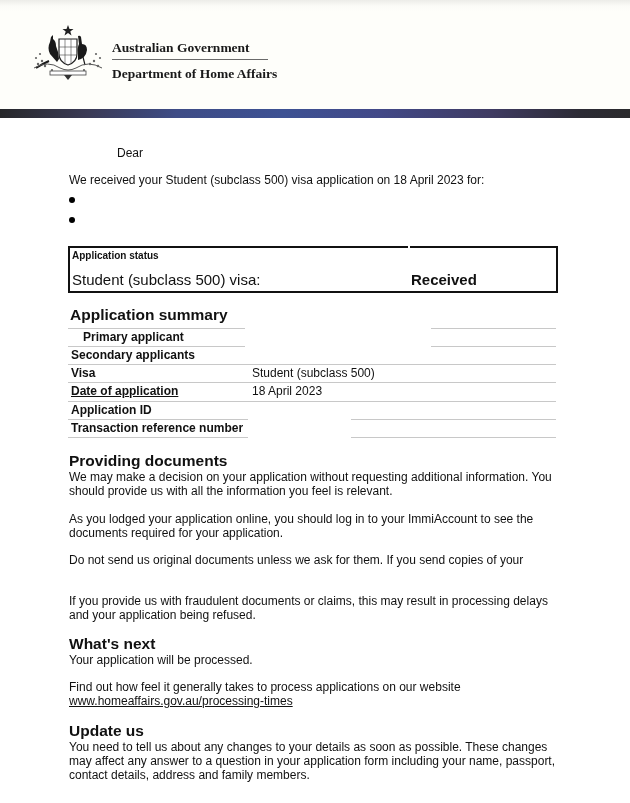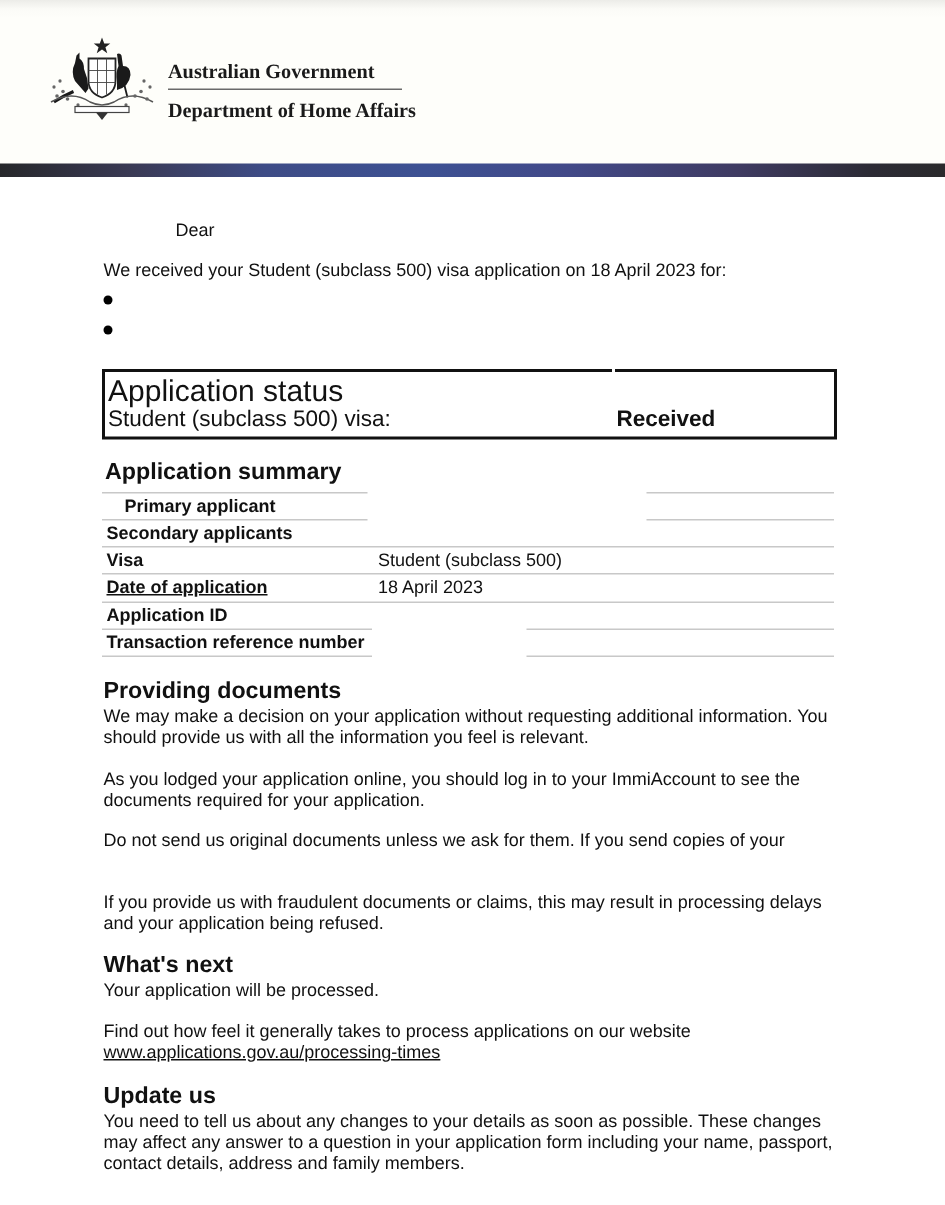--- a/index.html
+++ b/index.html
@@ -37,21 +37,21 @@
   .bullet {
     position: absolute; left: 69px; width: 6px; height: 6px; border-radius: 50%; background: #000;
   }
   .status-box {
     position: absolute; left: 68px; top: 246px; width: 486px; height: 43px;
     border: 2px solid #111;
   }
   .status-box .seam {
     position: absolute; left: 338px; top: -2px; width: 2px; height: 2px; background: #fff;
   }
-  .h-status { font-size: 20px; font-weight: normal; }
+  .h-status { font-size: 10px; font-weight: bold; }
   .status-row { font-size: 15px; }
   .h2 { font-size: 15.5px; font-weight: bold; }
   .row-label { font-size: 12px; font-weight: bold; }
   .row-val { font-size: 12px; }
   .line { position: absolute; height: 1px; background: #c8c8c8; }
   .link { color: #111; text-decoration: underline; cursor: pointer; }
 </style>
 </head>
 <body>
 
@@ -162,20 +162,20 @@
   <div>Do not send us original documents unless we ask for them. If you send copies of your</div>
 </div>
 <div class="abs p" style="left:69px; top:594px;">
   <div>If you provide us with fraudulent documents or claims, this may result in processing delays</div>
   <div>and your application being refused.</div>
 </div>
 
 <div class="abs h2" style="left:69px; top:635px;">What's next</div>
 <div class="abs p" style="left:69px; top:653px;">Your application will be processed.</div>
 <div class="abs p" style="left:69px; top:680px;">Find out how feel it generally takes to process applications on our website</div>
-<div class="abs p link" style="left:69px; top:694px;">www.applications.gov.au/processing-times</div>
+<div class="abs p link" style="left:69px; top:694px;">www.homeaffairs.gov.au/processing-times</div>
 
 <div class="abs h2" style="left:69px; top:722px;">Update us</div>
 <div class="abs p" style="left:69px; top:740px;">
   <div>You need to tell us about any changes to your details as soon as possible. These changes</div>
   <div>may affect any answer to a question in your application form including your name, passport,</div>
   <div>contact details, address and family members.</div>
 </div>
 
 </body></html>

